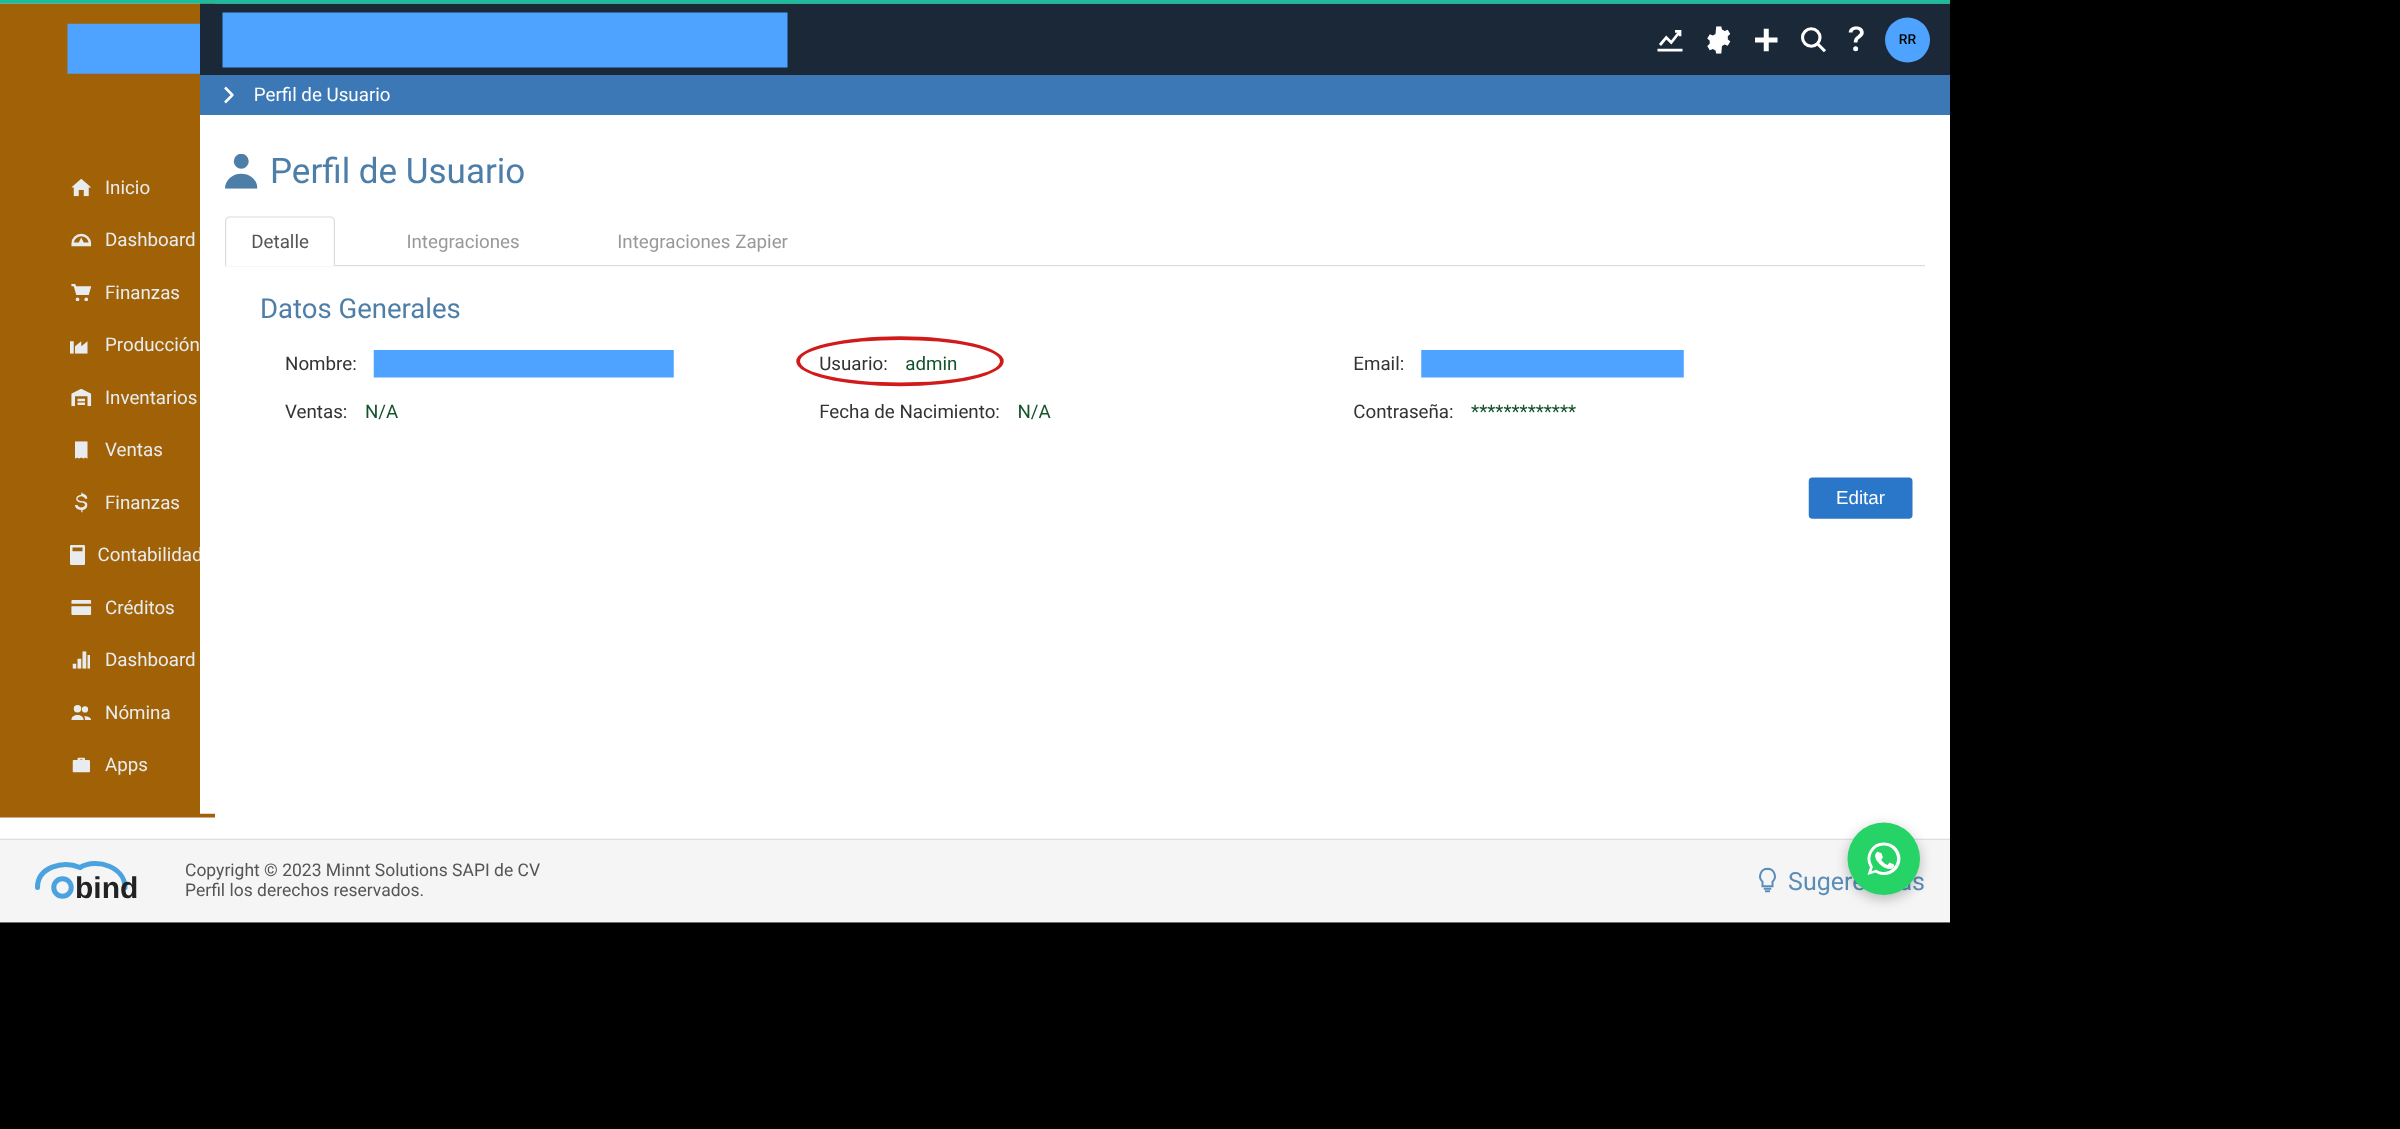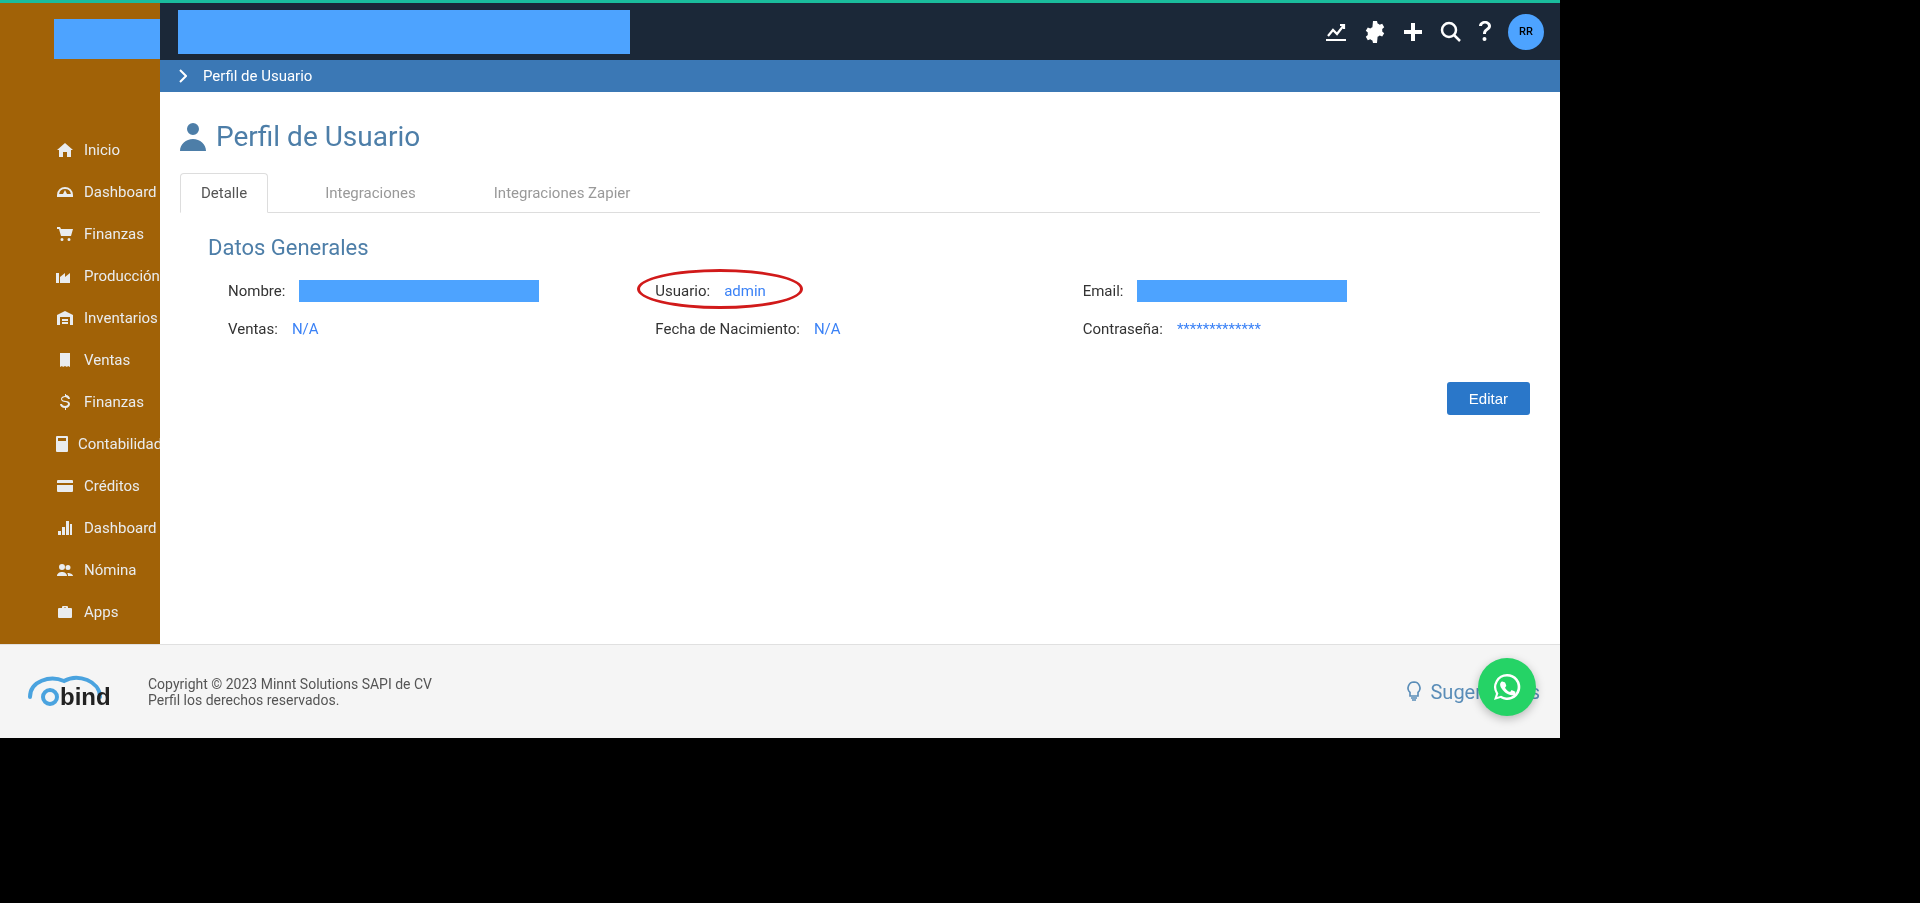--- a/index.html
+++ b/index.html
@@ -166,21 +166,21 @@
       color: #333;
       gap: 14px;
       position: relative;
     }
     .field-label { white-space: nowrap; }
     .field-value-redacted {
       display: inline-block;
       background: #4da3ff;
       height: 22px;
     }
-    .field-value-text { color: #3b82f6; }
+    .field-value-text { color: #14532d; }
     .highlight-ellipse {
       position: absolute;
       border: 3px solid #d11a1a;
       border-radius: 50%;
       width: 166px;
       height: 40px;
       left: -18px;
       top: -11px;
       pointer-events: none;
     }
@@ -197,21 +197,21 @@
       padding: 8px 22px;
       font-size: 15px;
       border-radius: 3px;
       cursor: pointer;
     }
     .footer {
       position: absolute;
       left: 0;
       right: 0;
       bottom: 0;
-      height: 94px;
+      height: 67px;
       background: #f5f5f5;
       border-top: 1px solid #e0e0e0;
       display: flex;
       align-items: center;
       padding: 0 20px;
       font-size: 14px;
       color: #555;
     }
     .footer-logo { width: 110px; margin-right: 18px; }
     .footer-right {

